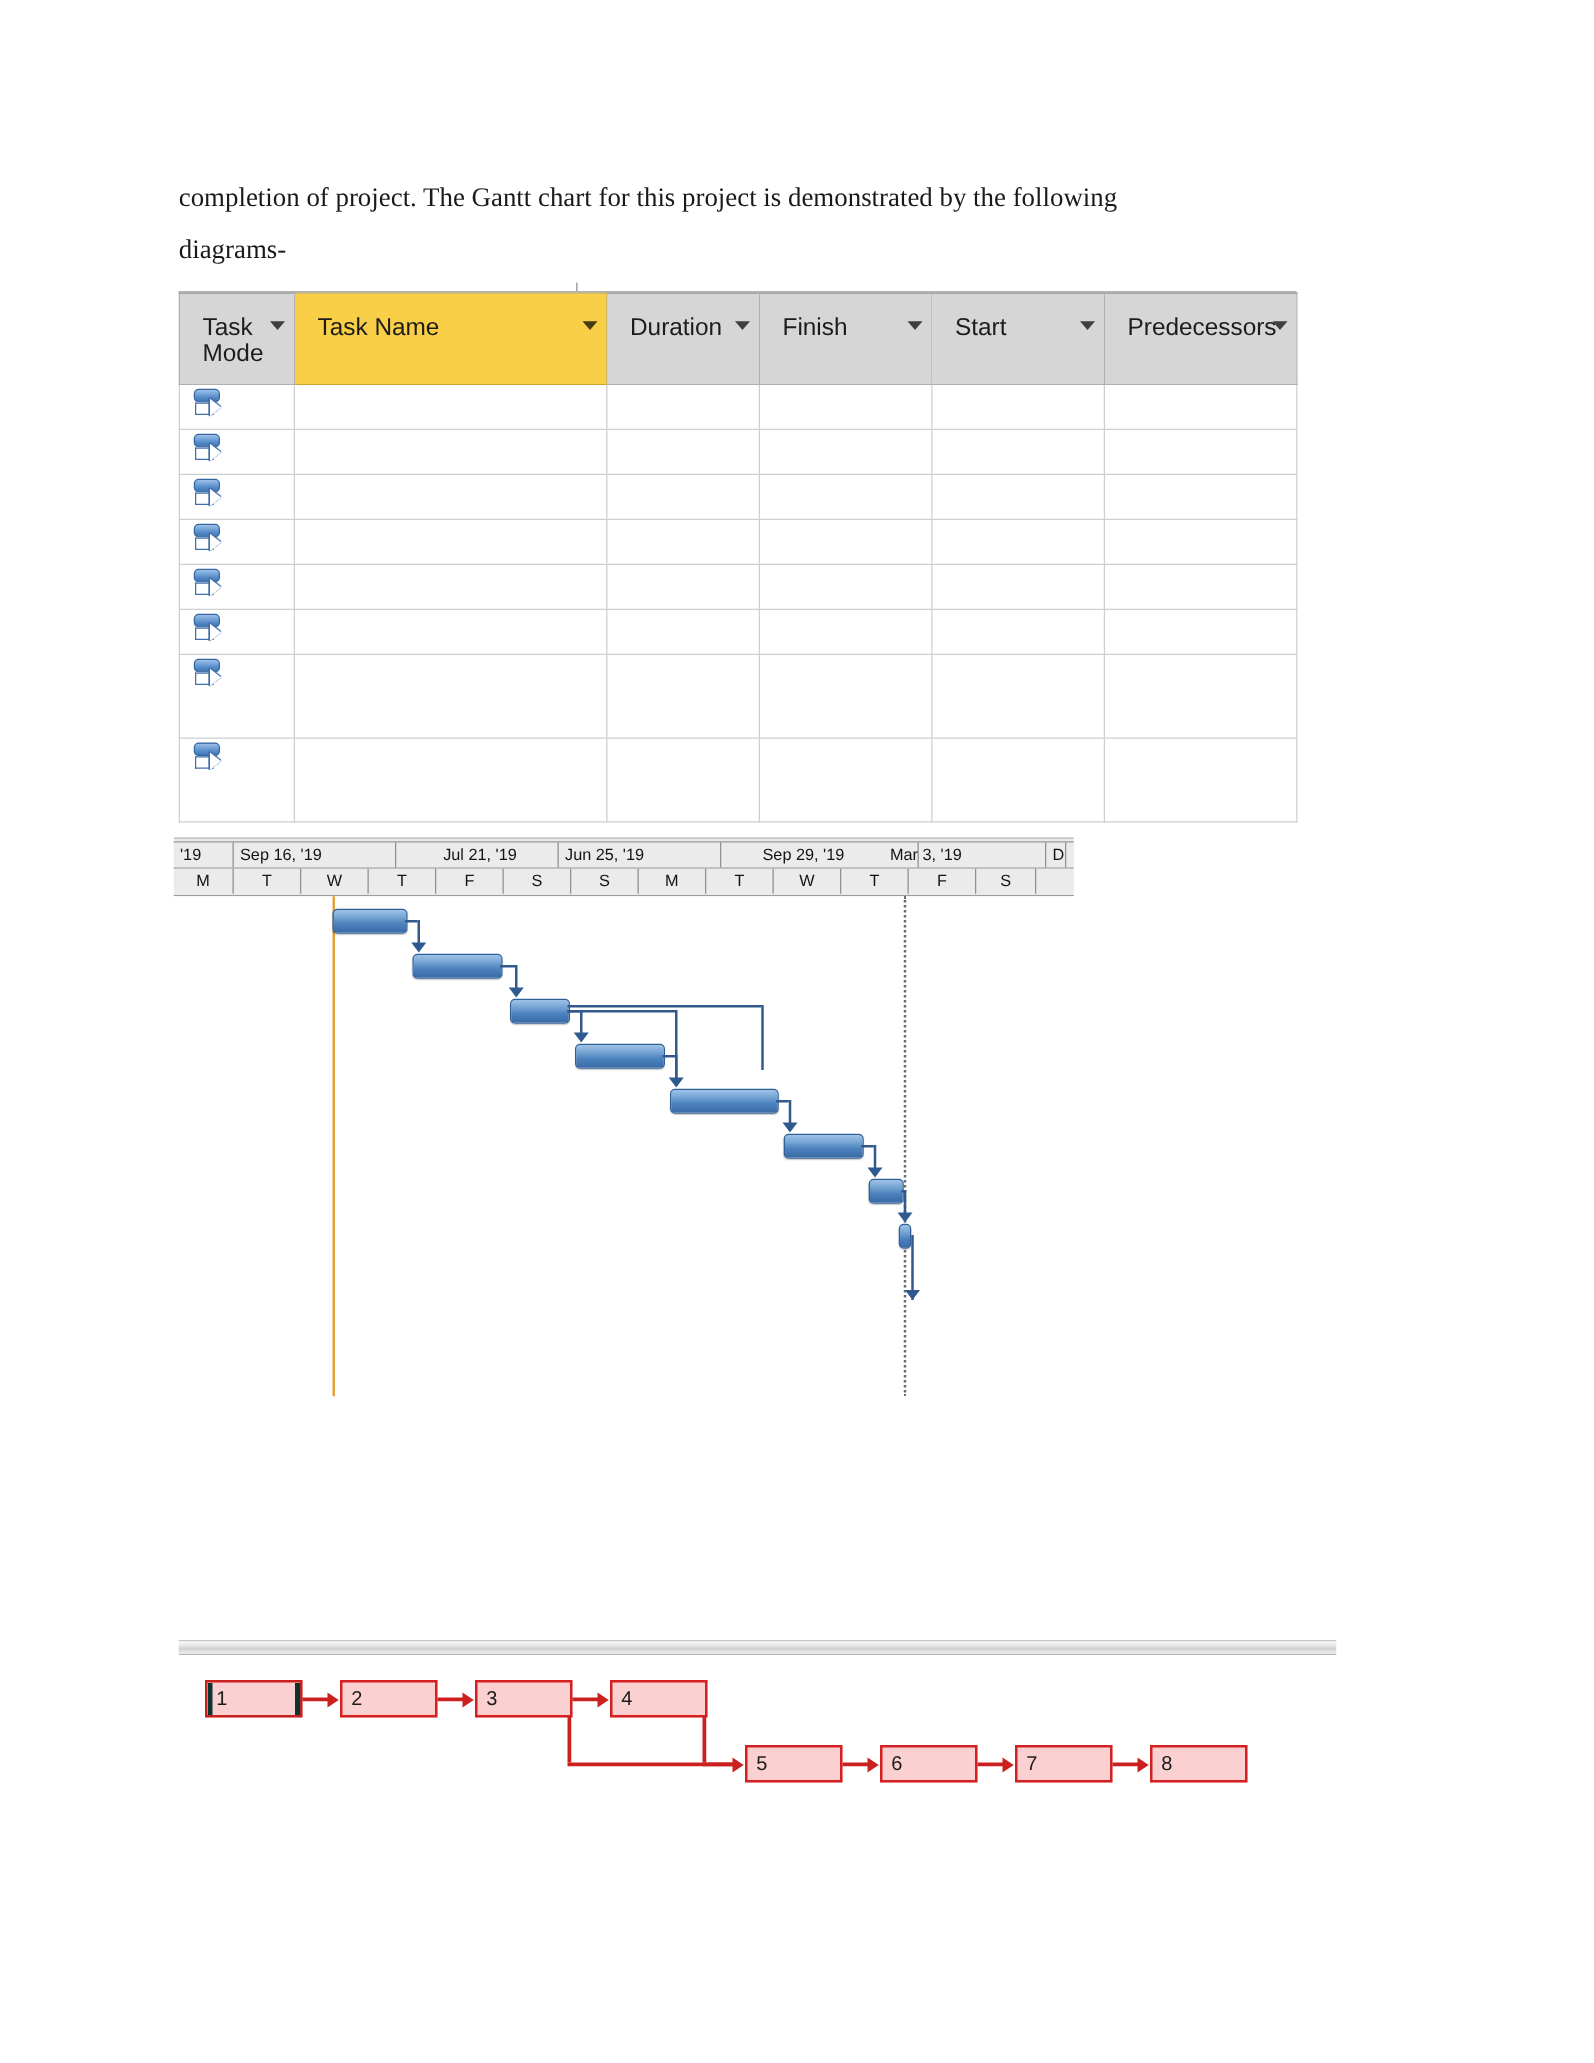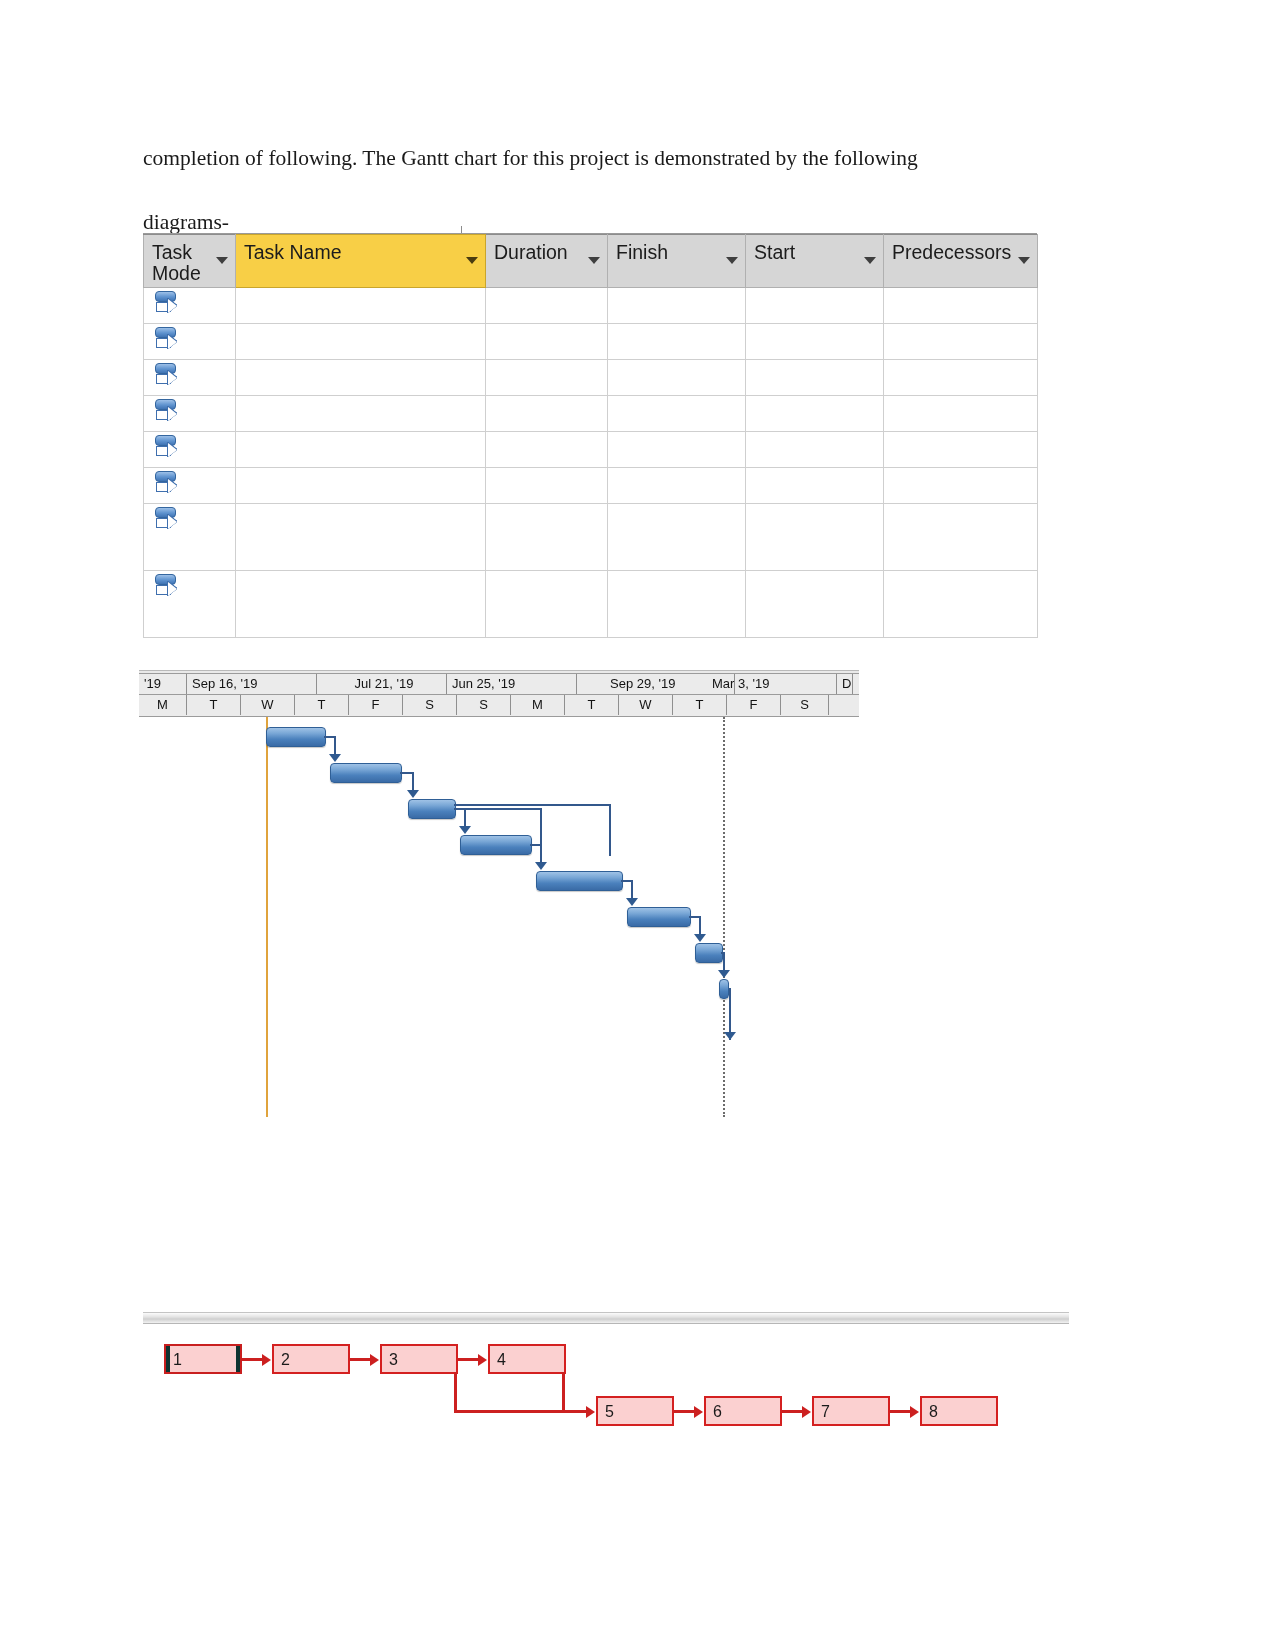--- a/index.html
+++ b/index.html
@@ -8,37 +8,37 @@
     font-family:"Liberation Serif", serif;
     position:relative;overflow:hidden;
   }
 
   
   .para{
     position:absolute;left:143px;top:138px;width:926px;
     font-size:21.5px;line-height:41px;color:#1a1a1a;
     text-align:justify;
   }
-  .para .l2{text-align:left;margin-top:23px;}
+  .para .l2{text-align:left;}
 
   
   .proj-table{
     position:absolute;left:143px;top:226px;width:894px;
     font-family:"Liberation Sans", sans-serif;
   }
   .tbl-topline{
     height:7px;border-bottom:1px solid #9a9a9a;position:relative;
   }
   .tbl-topline .tick{
     position:absolute;left:318px;top:0;width:1px;height:7px;background:#8c8c8c;
   }
   table.pt{border-collapse:collapse;width:100%;table-layout:fixed;}
   table.pt th,table.pt td{
     border:1px solid #cfcfcf;
-    padding:2px;
+    padding:12px;
     vertical-align:top;
     background:#ffffff;
   }
   table.pt thead th{
     background:#d6d6d6;
     border:1px solid #b0b0b0;
     border-top:1px solid #8c8c8c;
     font-weight:normal;
     font-size:19.5px;color:#1c1c1c;
     text-align:left;
@@ -178,21 +178,21 @@
     position:absolute;width:0;height:0;
     border-top:6px solid transparent;
     border-bottom:6px solid transparent;
     border-left:9px solid #cc2020;
   }
 </style>
 </head>
 <body>
 
 <div class="para">
-  <span>completion of following.</span><span> The Gantt chart for this project is demonstrated by the following</span>
+  <span>completion of project.</span><span> The Gantt chart for this project is demonstrated by the following</span>
   <div class="l2">diagrams-</div>
 </div>
 
 <div class="proj-table">
   <div class="tbl-topline">
     <div class="tick"></div>
   </div>
   <table class="pt">
     <colgroup>
       <col style="width:92px">

